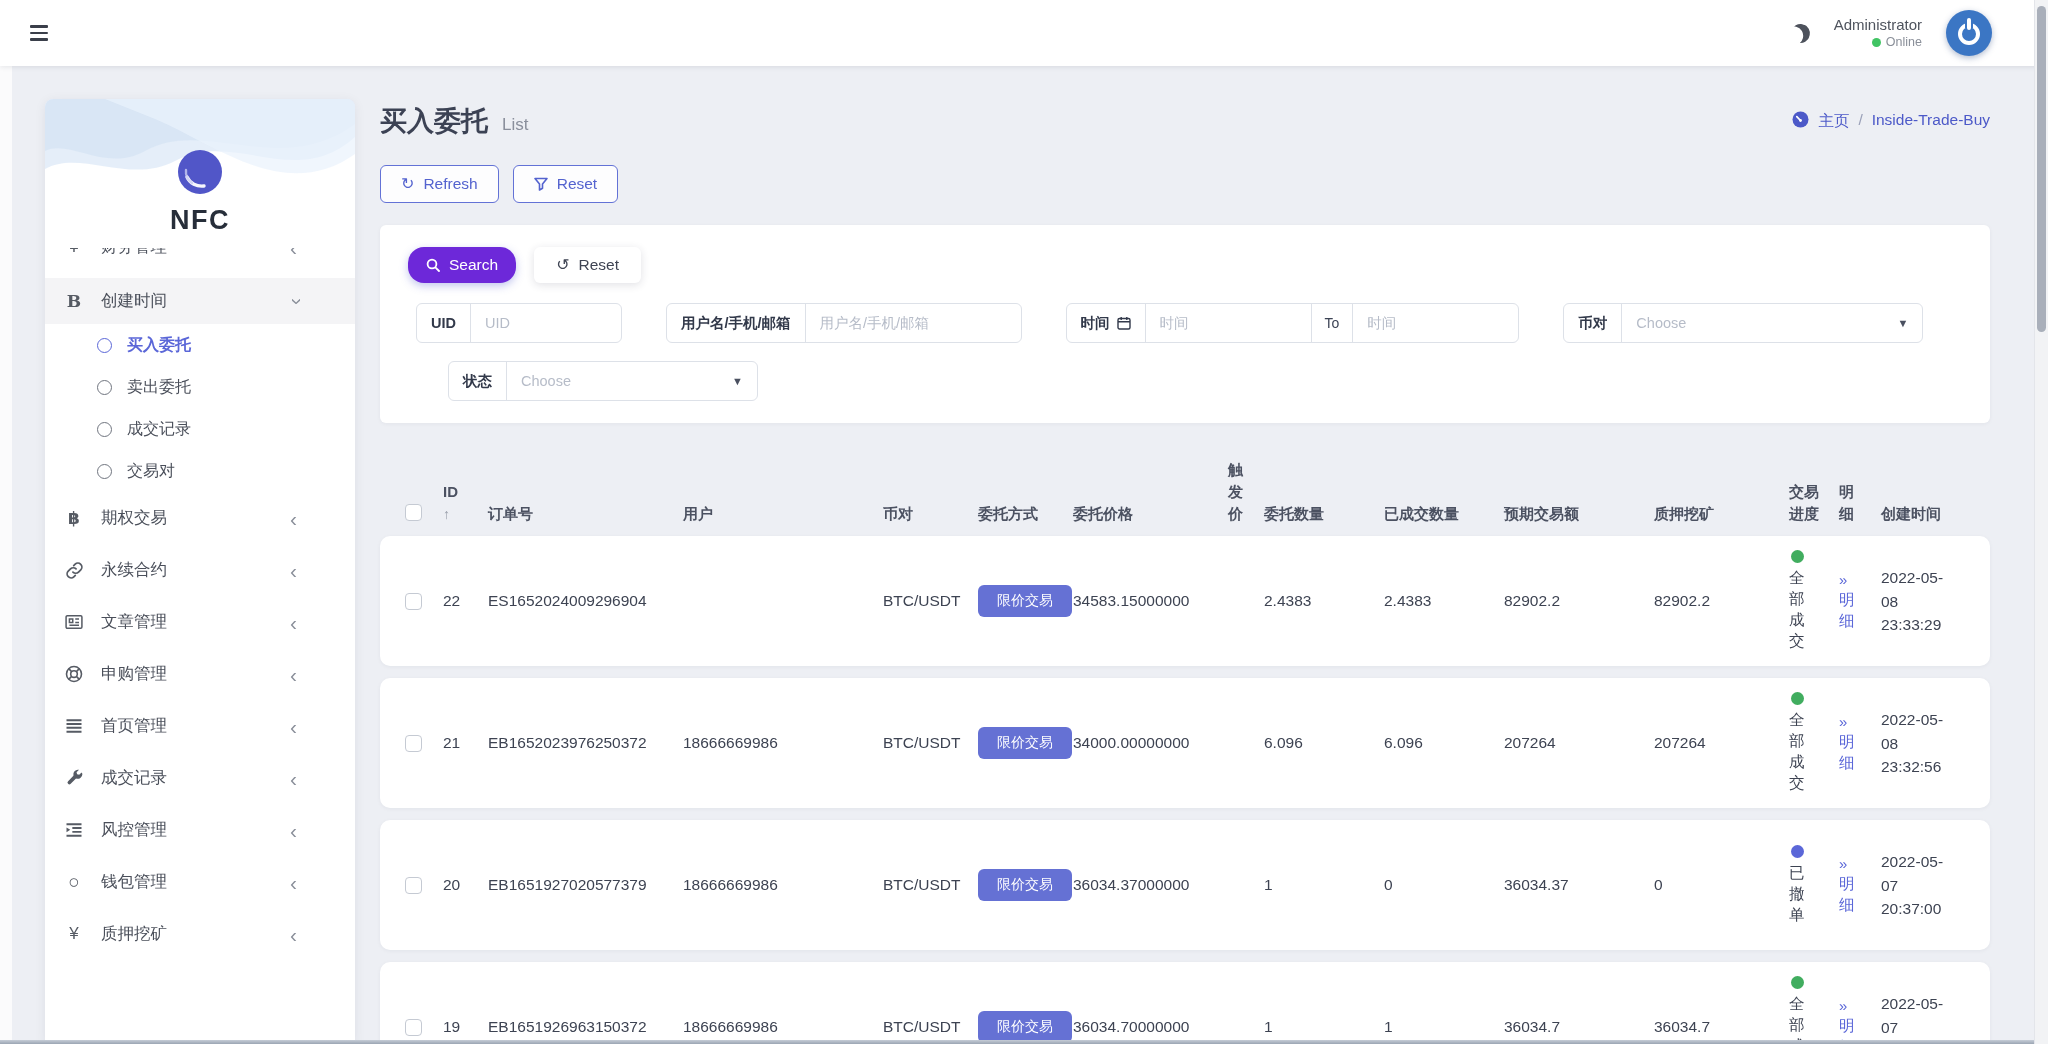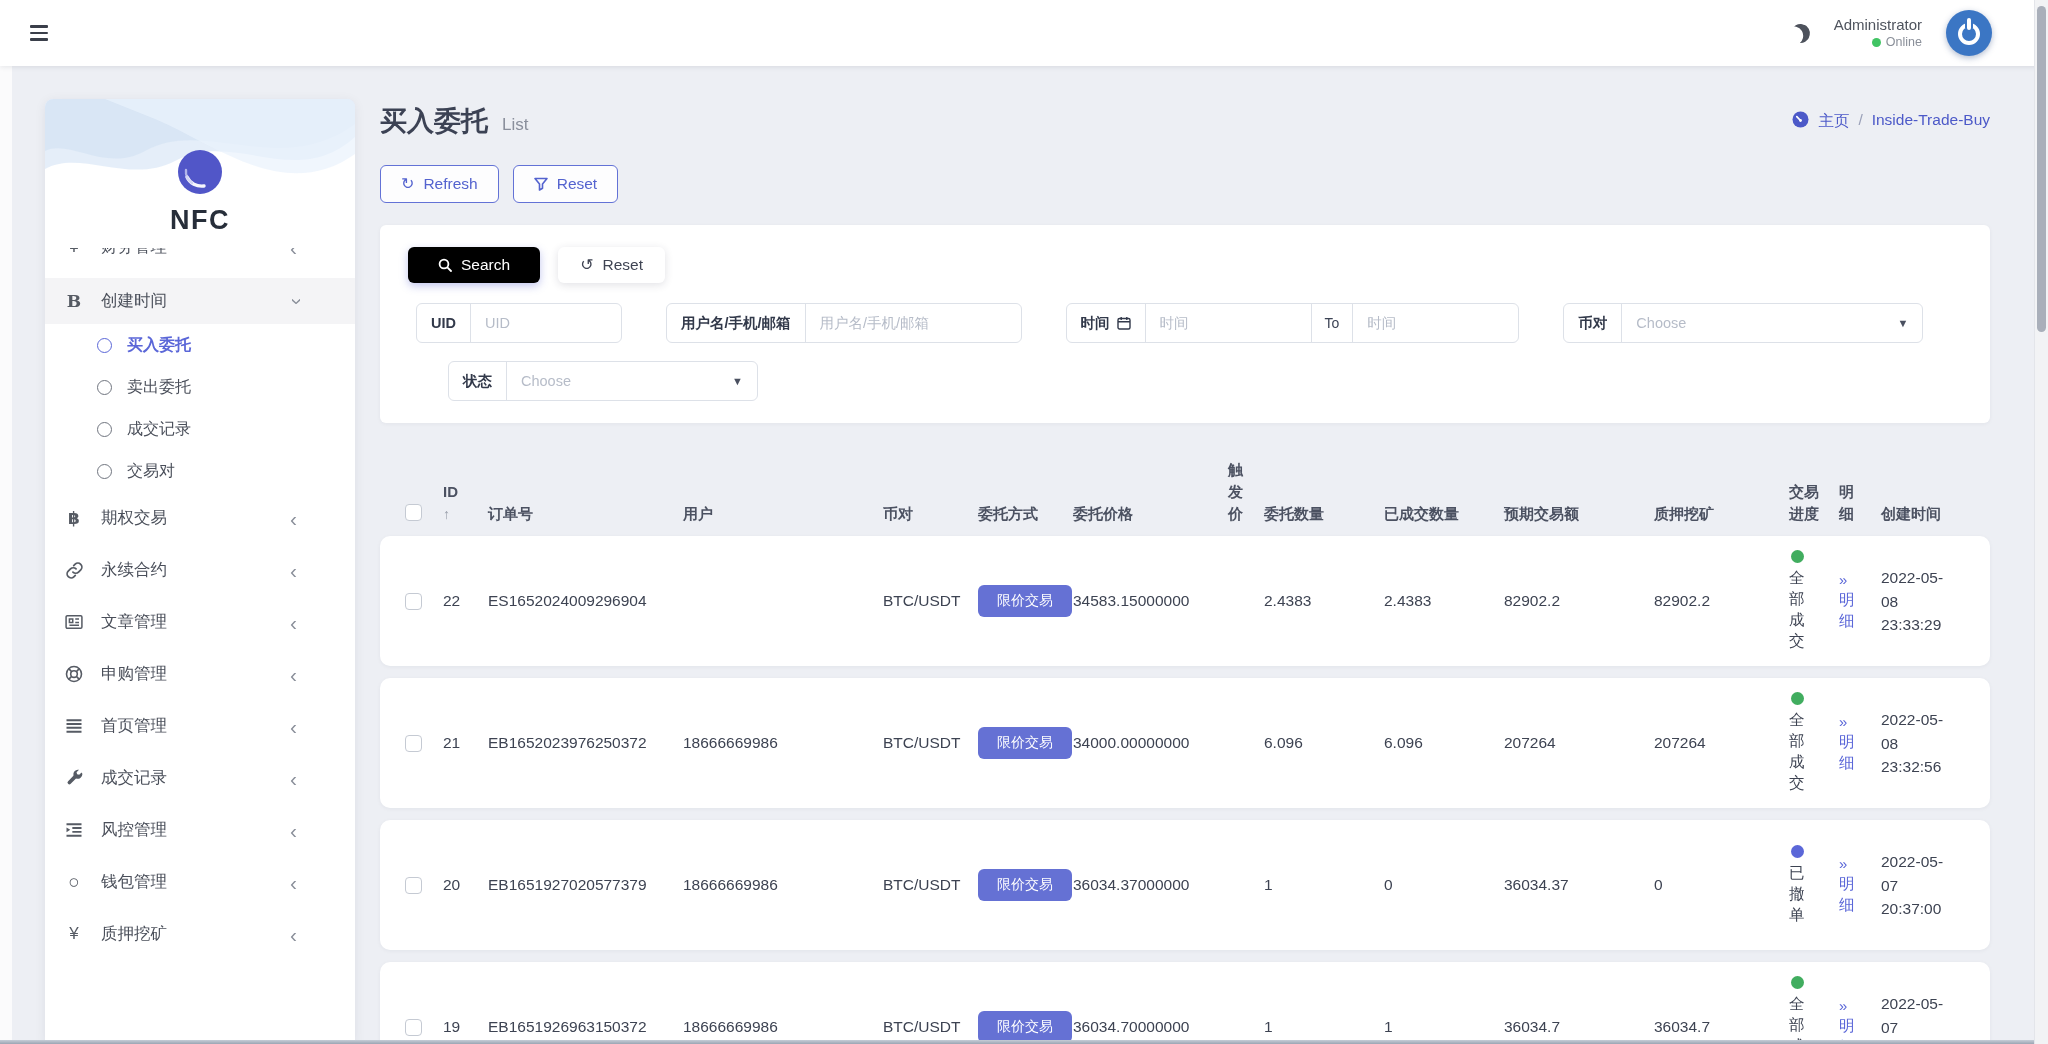--- a/index.html
+++ b/index.html
@@ -61,21 +61,21 @@
   .breadcrumb .sep{color:#9aa0b8;}
   .crumb{cursor:pointer;}
   .toolbar{margin-top:26px;display:flex;gap:14px;}
   .btn{display:inline-flex;align-items:center;gap:9px;border-radius:6px;font-size:15.5px;cursor:pointer;border:none;}
   .btn-outline{background:#fdfdfe;border:1px solid #6372d6;color:#5463cf;padding:9px 20px;}
   .glyph-ic{font-size:16px;line-height:1;}
   
   .filter-card{margin-top:22px;background:#fff;border-radius:6px;box-shadow:0 1px 4px rgba(30,35,60,.05);
     padding:22px 28px;}
   .actions{display:flex;gap:18px;}
-  .btn-primary{background:#000000;color:#fff;padding:9px 30px;box-shadow:0 3px 9px rgba(94,106,209,.38);}
+  .btn-primary{background:#6d28d9;color:#fff;padding:9px 18px;box-shadow:0 3px 9px rgba(94,106,209,.38);border-radius:16px;}
   .btn-plain{background:#fff;color:#3f4453;padding:9px 22px;box-shadow:0 2px 8px rgba(40,45,70,.14);}
   .f-row{display:flex;gap:36px;margin-top:20px;flex-wrap:nowrap;}
   .fgroup{display:flex;align-items:stretch;border:1px solid #dde1e8;border-radius:6px;height:40px;background:#fff;margin-left:8px;}
   .flabel{display:flex;align-items:center;gap:7px;padding:0 14px;font-size:14.5px;font-weight:bold;
     color:#32394a;border-right:1px solid #dde1e8;white-space:nowrap;}
   .fgroup input{border:none;outline:none;padding:0 14px;font-size:14.5px;color:#3f4453;
     font-family:inherit;background:transparent;}
   .fgroup input::placeholder{color:#b6bcc8;}
   .to-cell{display:flex;align-items:center;padding:0 13px;font-size:14px;color:#3b4254;
     border-left:1px solid #dde1e8;border-right:1px solid #dde1e8;}

